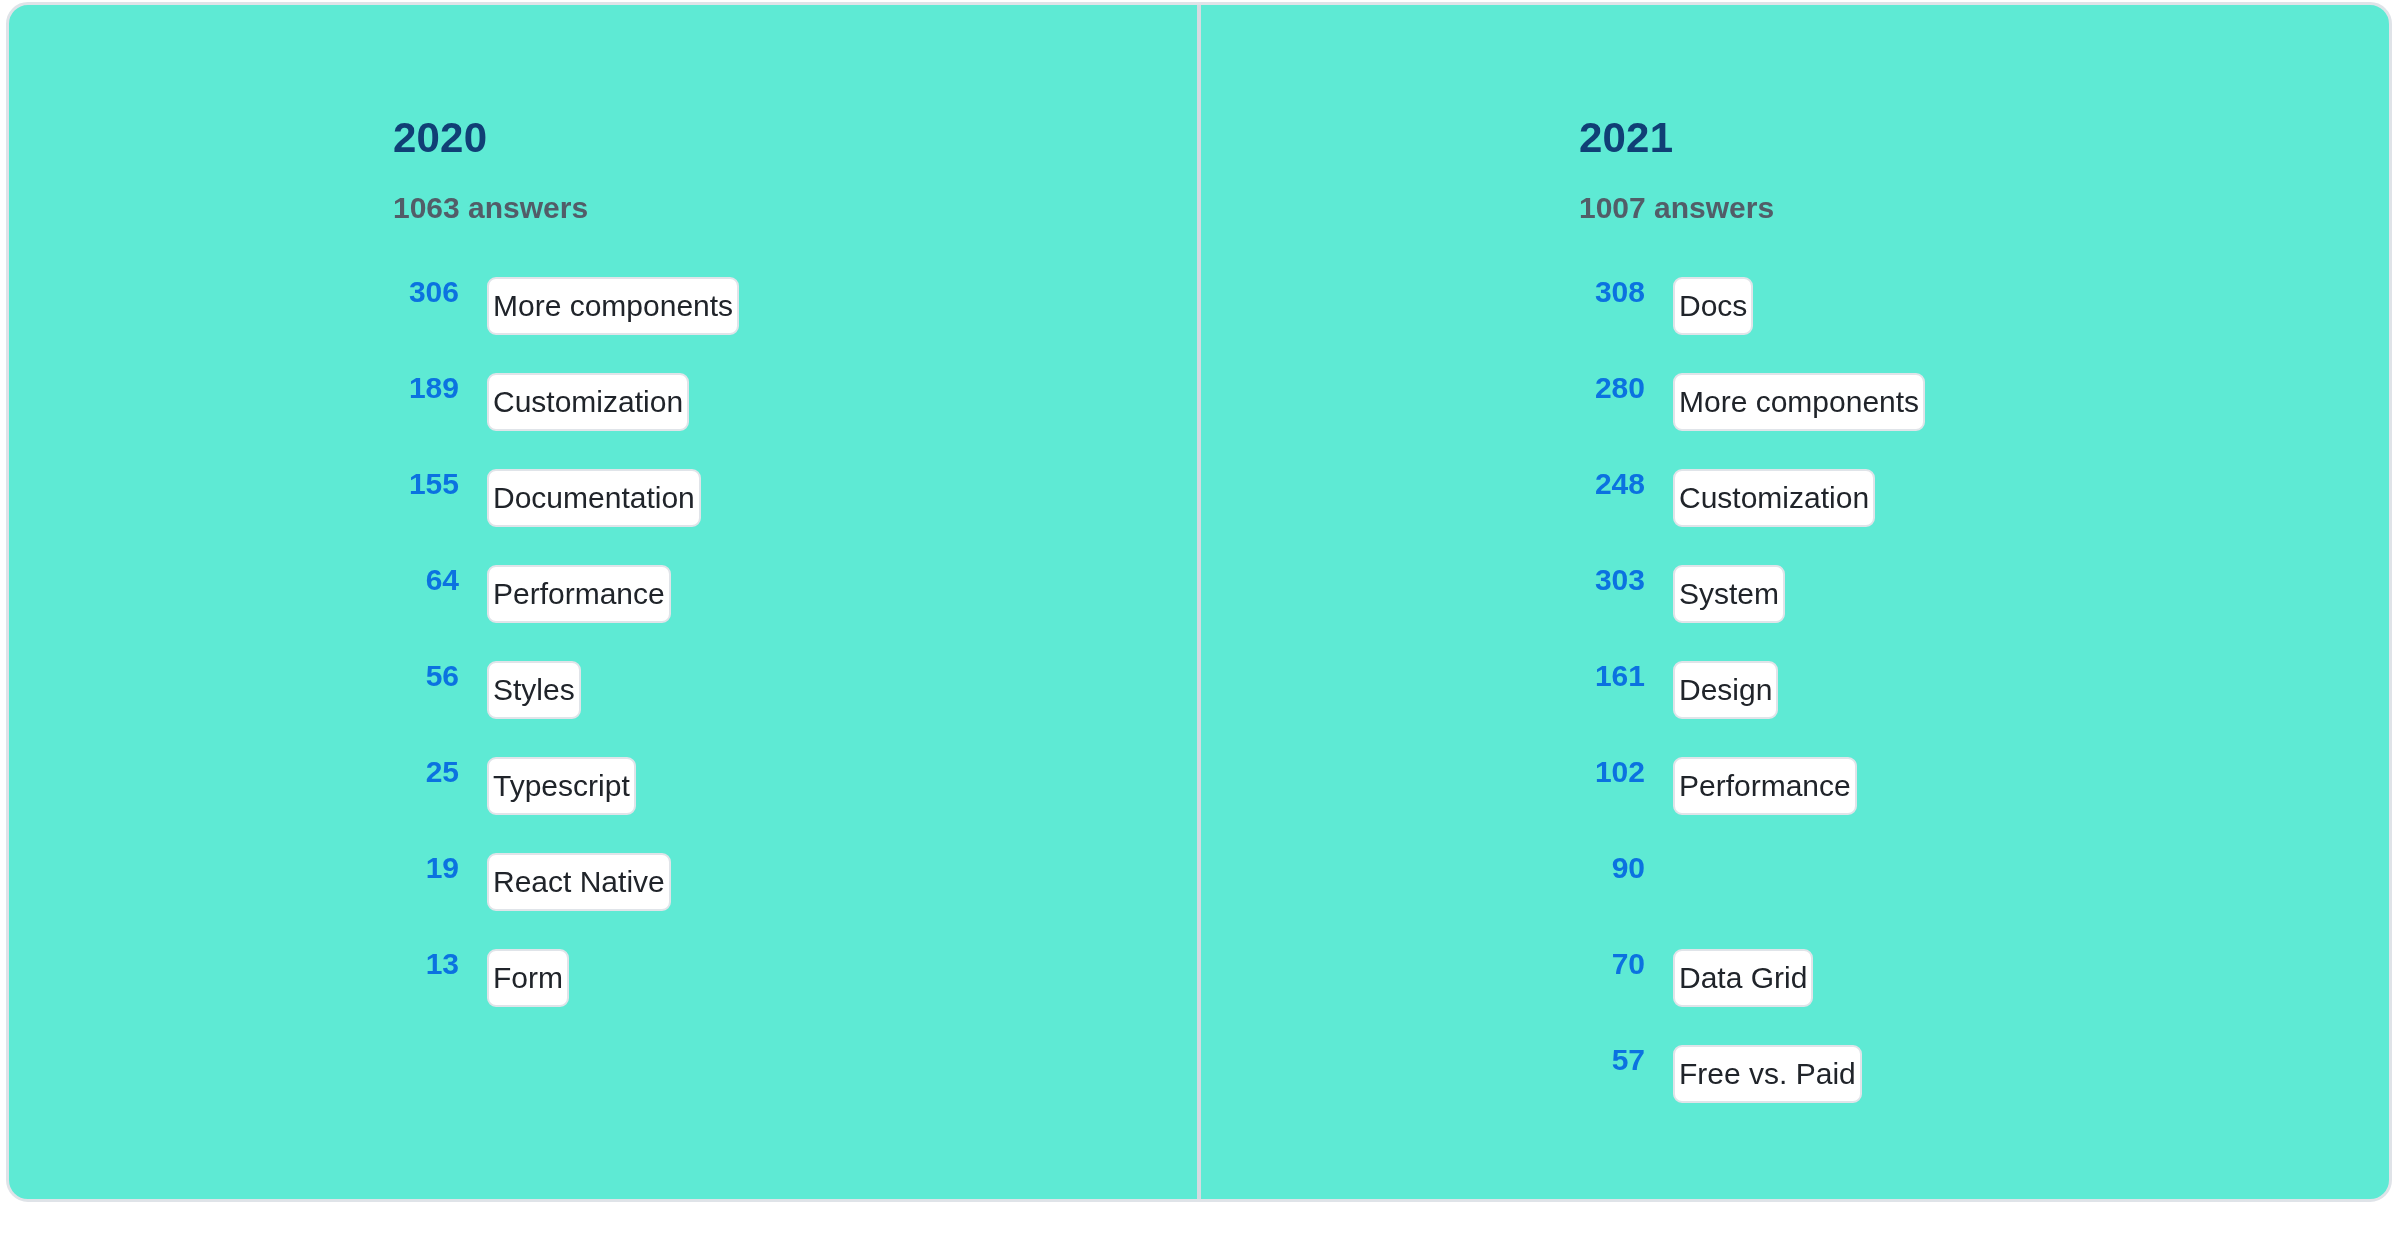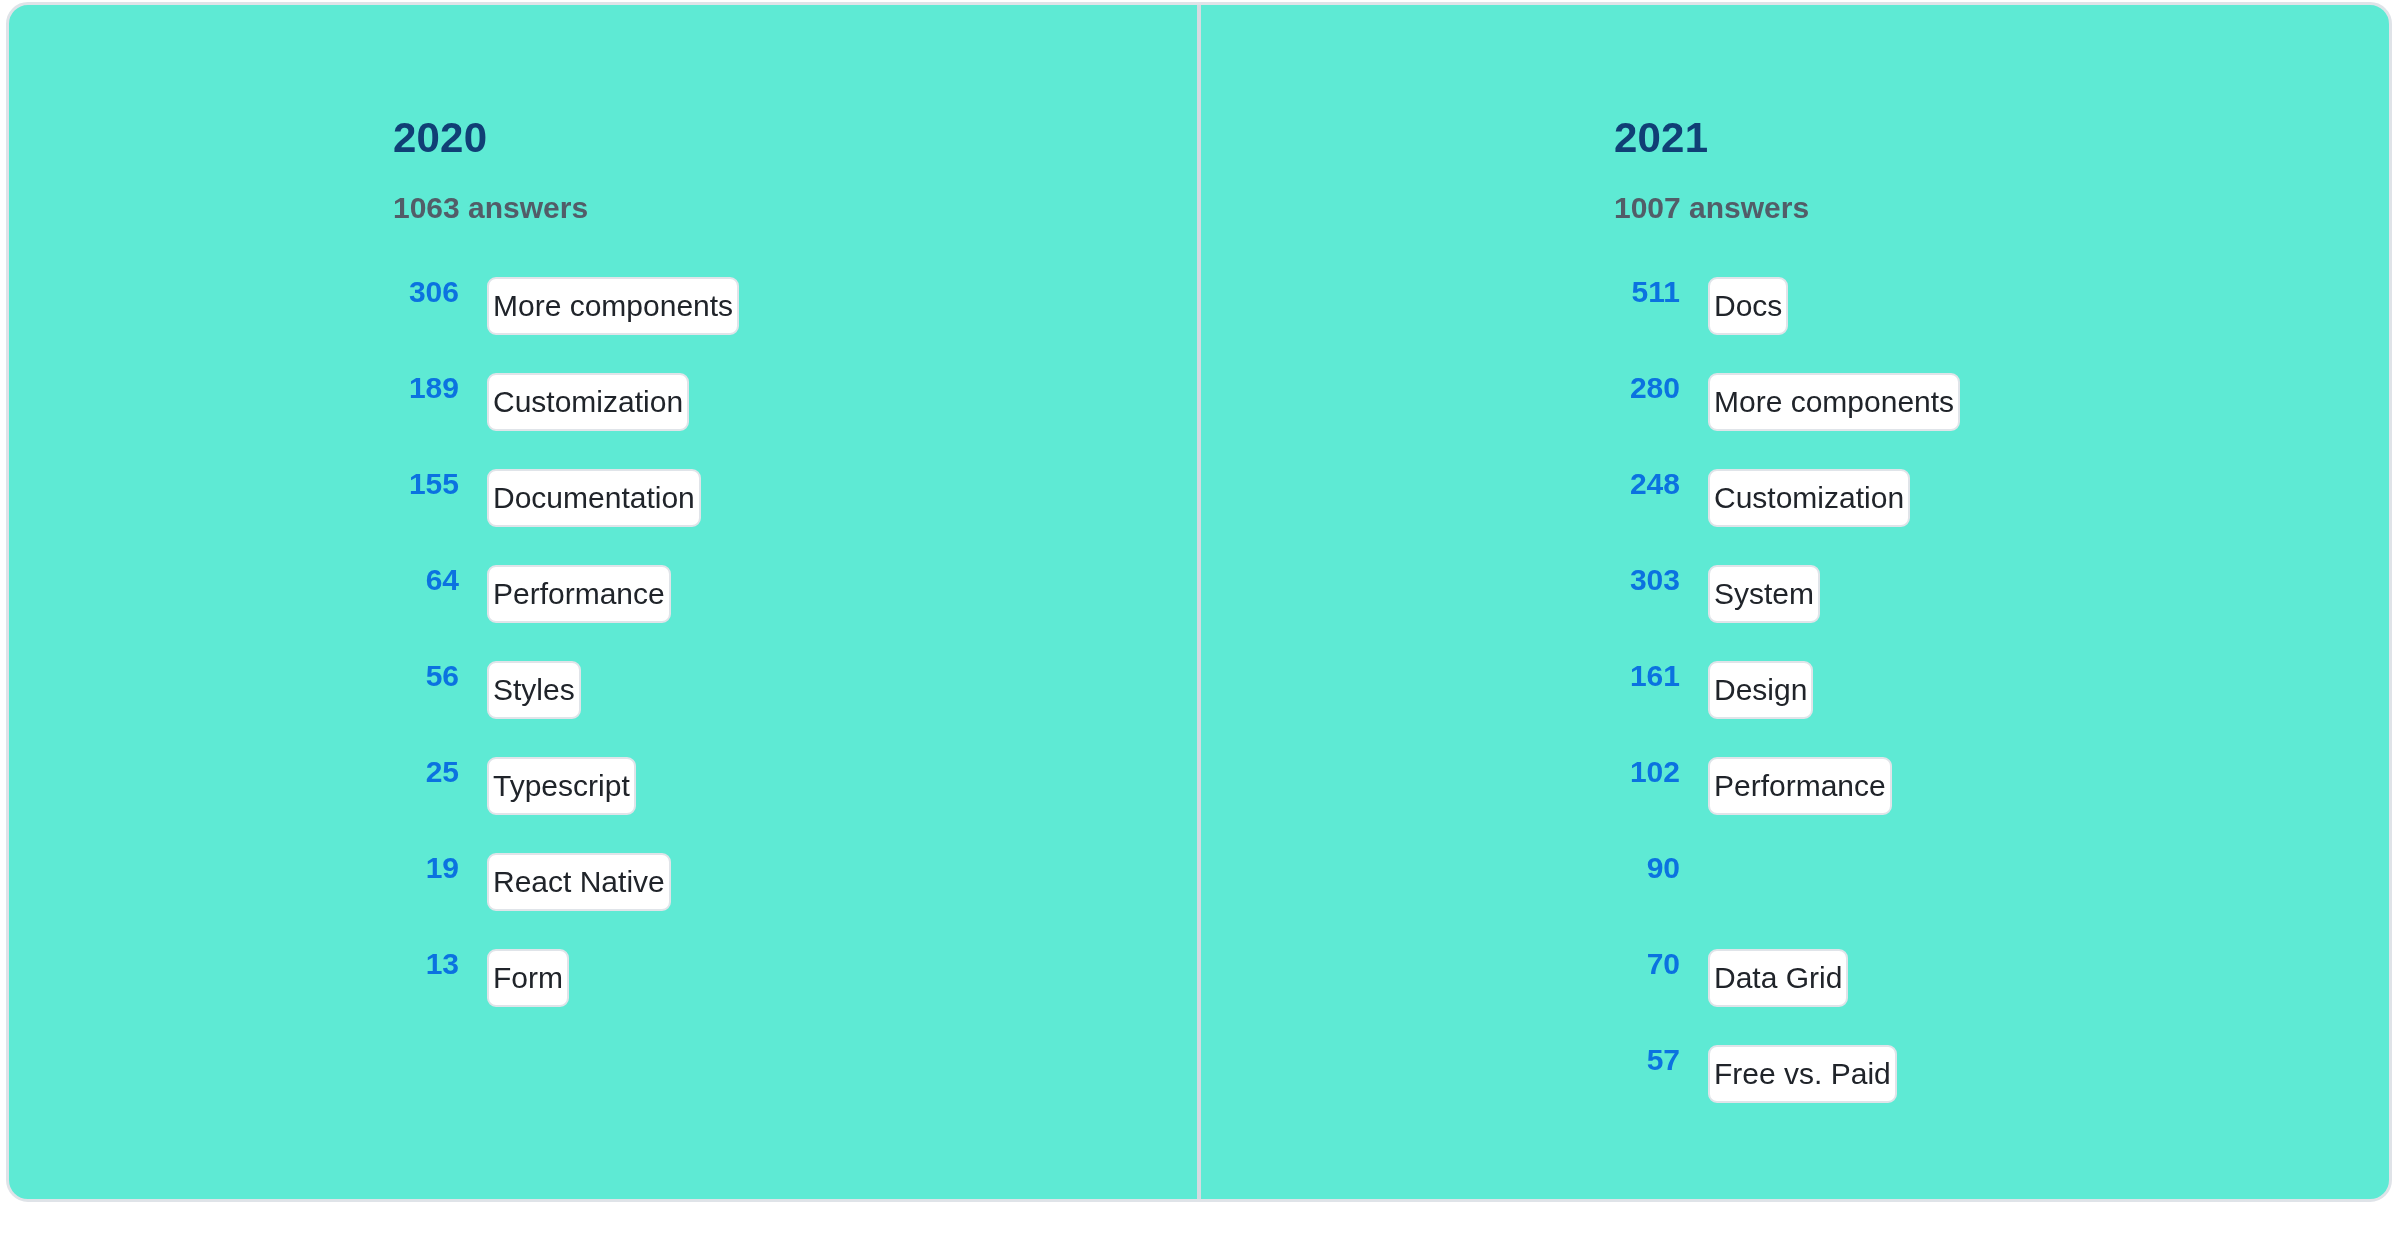--- a/index.html
+++ b/index.html
@@ -42,21 +42,20 @@
 
   .col-inner {
     position: absolute;
     left: 384px;
     top: 0;
     right: 0;
     bottom: 0;
   }
   .column:nth-child(2) .col-inner {
     left: 378px;
-    margin-left: 35px;
   }
 
   .year-title {
     position: absolute;
     top: 112px;
     left: 0;
     font-size: 42px;
     font-weight: bold;
     color: #103f75;
     letter-spacing: 0.2px;
@@ -170,21 +169,21 @@
     </div>
   </div>
 
   <div class="column">
     <div class="col-inner">
       <div class="year-title">2021</div>
       <div class="answers-count">1007 answers</div>
       <div class="rows">
 
         <div class="row">
-          <span class="row-count">511</span>
+          <span class="row-count">308</span>
           <span class="row-chip">Docs</span>
         </div>
 
         <div class="row">
           <span class="row-count">280</span>
           <span class="row-chip">More components</span>
         </div>
 
         <div class="row">
           <span class="row-count">248</span>

